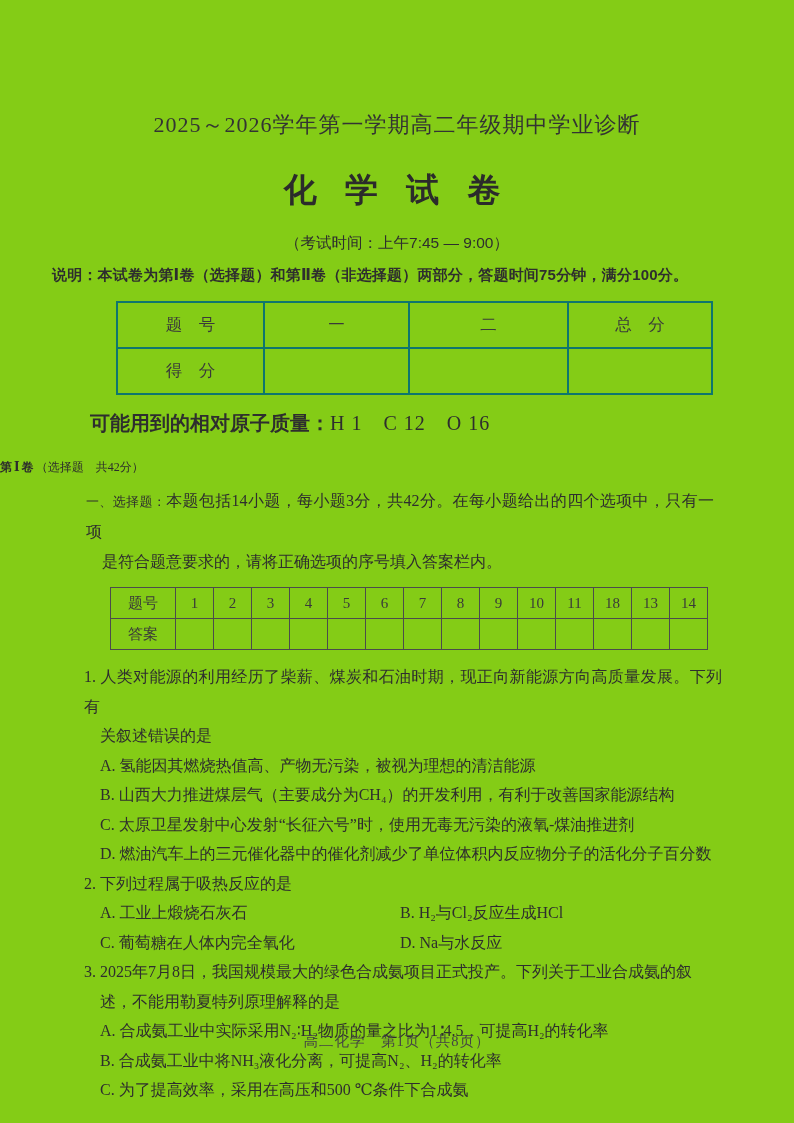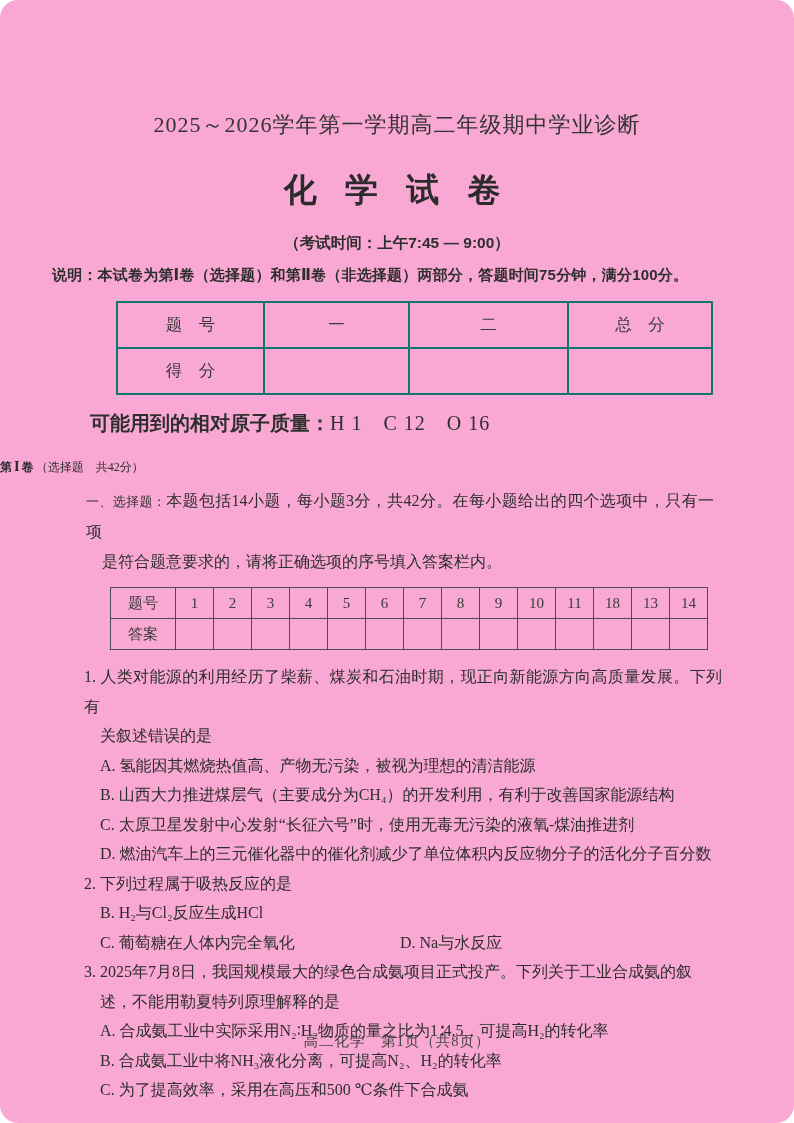--- a/index.html
+++ b/index.html
@@ -5,26 +5,25 @@
   html, body {
     margin: 0;
     padding: 0;
     background: #ffffff;
   }
   .page {
     position: relative;
     width: 794px;
     height: 1123px;
     margin: 0 auto;
-    background: #f9a8d4;
+    background: #84cc16;
     color: #2e2e2e;
     font-family: "Liberation Serif", "DejaVu Serif", serif;
     font-size: 16px;
     overflow: hidden;
-    border-radius: 18px;
   }
   
   .session-title {
     padding-top: 110px;
     text-align: center;
     font-size: 22px;
     letter-spacing: 1px;
     color: #333;
   }
   .subject-title {
@@ -32,21 +31,21 @@
     text-align: center;
     font-size: 33px;
     font-weight: bold;
     letter-spacing: 10px;
     color: #2b2b2b;
   }
   .exam-time {
     margin-top: 20px;
     text-align: center;
     font-family: "Liberation Sans", "DejaVu Sans", sans-serif;
-    font-weight: bold;
+    font-weight: normal;
     font-size: 15.5px;
     color: #2e2e2e;
   }
   .instructions {
     margin: 12px 84px 0 52px;
     font-family: "Liberation Sans", "DejaVu Sans", sans-serif;
     font-weight: bold;
     font-size: 15px;
     letter-spacing: 0.2px;
     color: #2e2e2e;
@@ -224,20 +223,21 @@
       <div class="q-cont">关叙述错误的是</div>
       <div class="q-opt">A. 氢能因其燃烧热值高、产物无污染，被视为理想的清洁能源</div>
       <div class="q-opt">B. 山西大力推进煤层气（主要成分为CH₄）的开发利用，有利于改善国家能源结构</div>
       <div class="q-opt">C. 太原卫星发射中心发射“长征六号”时，使用无毒无污染的液氧-煤油推进剂</div>
       <div class="q-opt">D. 燃油汽车上的三元催化器中的催化剂减少了单位体积内反应物分子的活化分子百分数</div>
     </div>
 
     <div class="question">
       <div class="q-stem"><span>2.</span> <span>下列过程属于吸热反应的是</span></div>
       <div class="q-optrow">
+        <span class="opt-a">A. 工业上煅烧石灰石</span>
         <span class="opt-b">B. H₂与Cl₂反应生成HCl</span>
       </div>
       <div class="q-optrow">
         <span class="opt-a">C. 葡萄糖在人体内完全氧化</span>
         <span class="opt-b">D. Na与水反应</span>
       </div>
     </div>
 
     <div class="question">
       <div class="q-stem"><span>3.</span> <span>2025年7月8日，我国规模最大的绿色合成氨项目正式投产。下列关于工业合成氨的叙</span></div>

